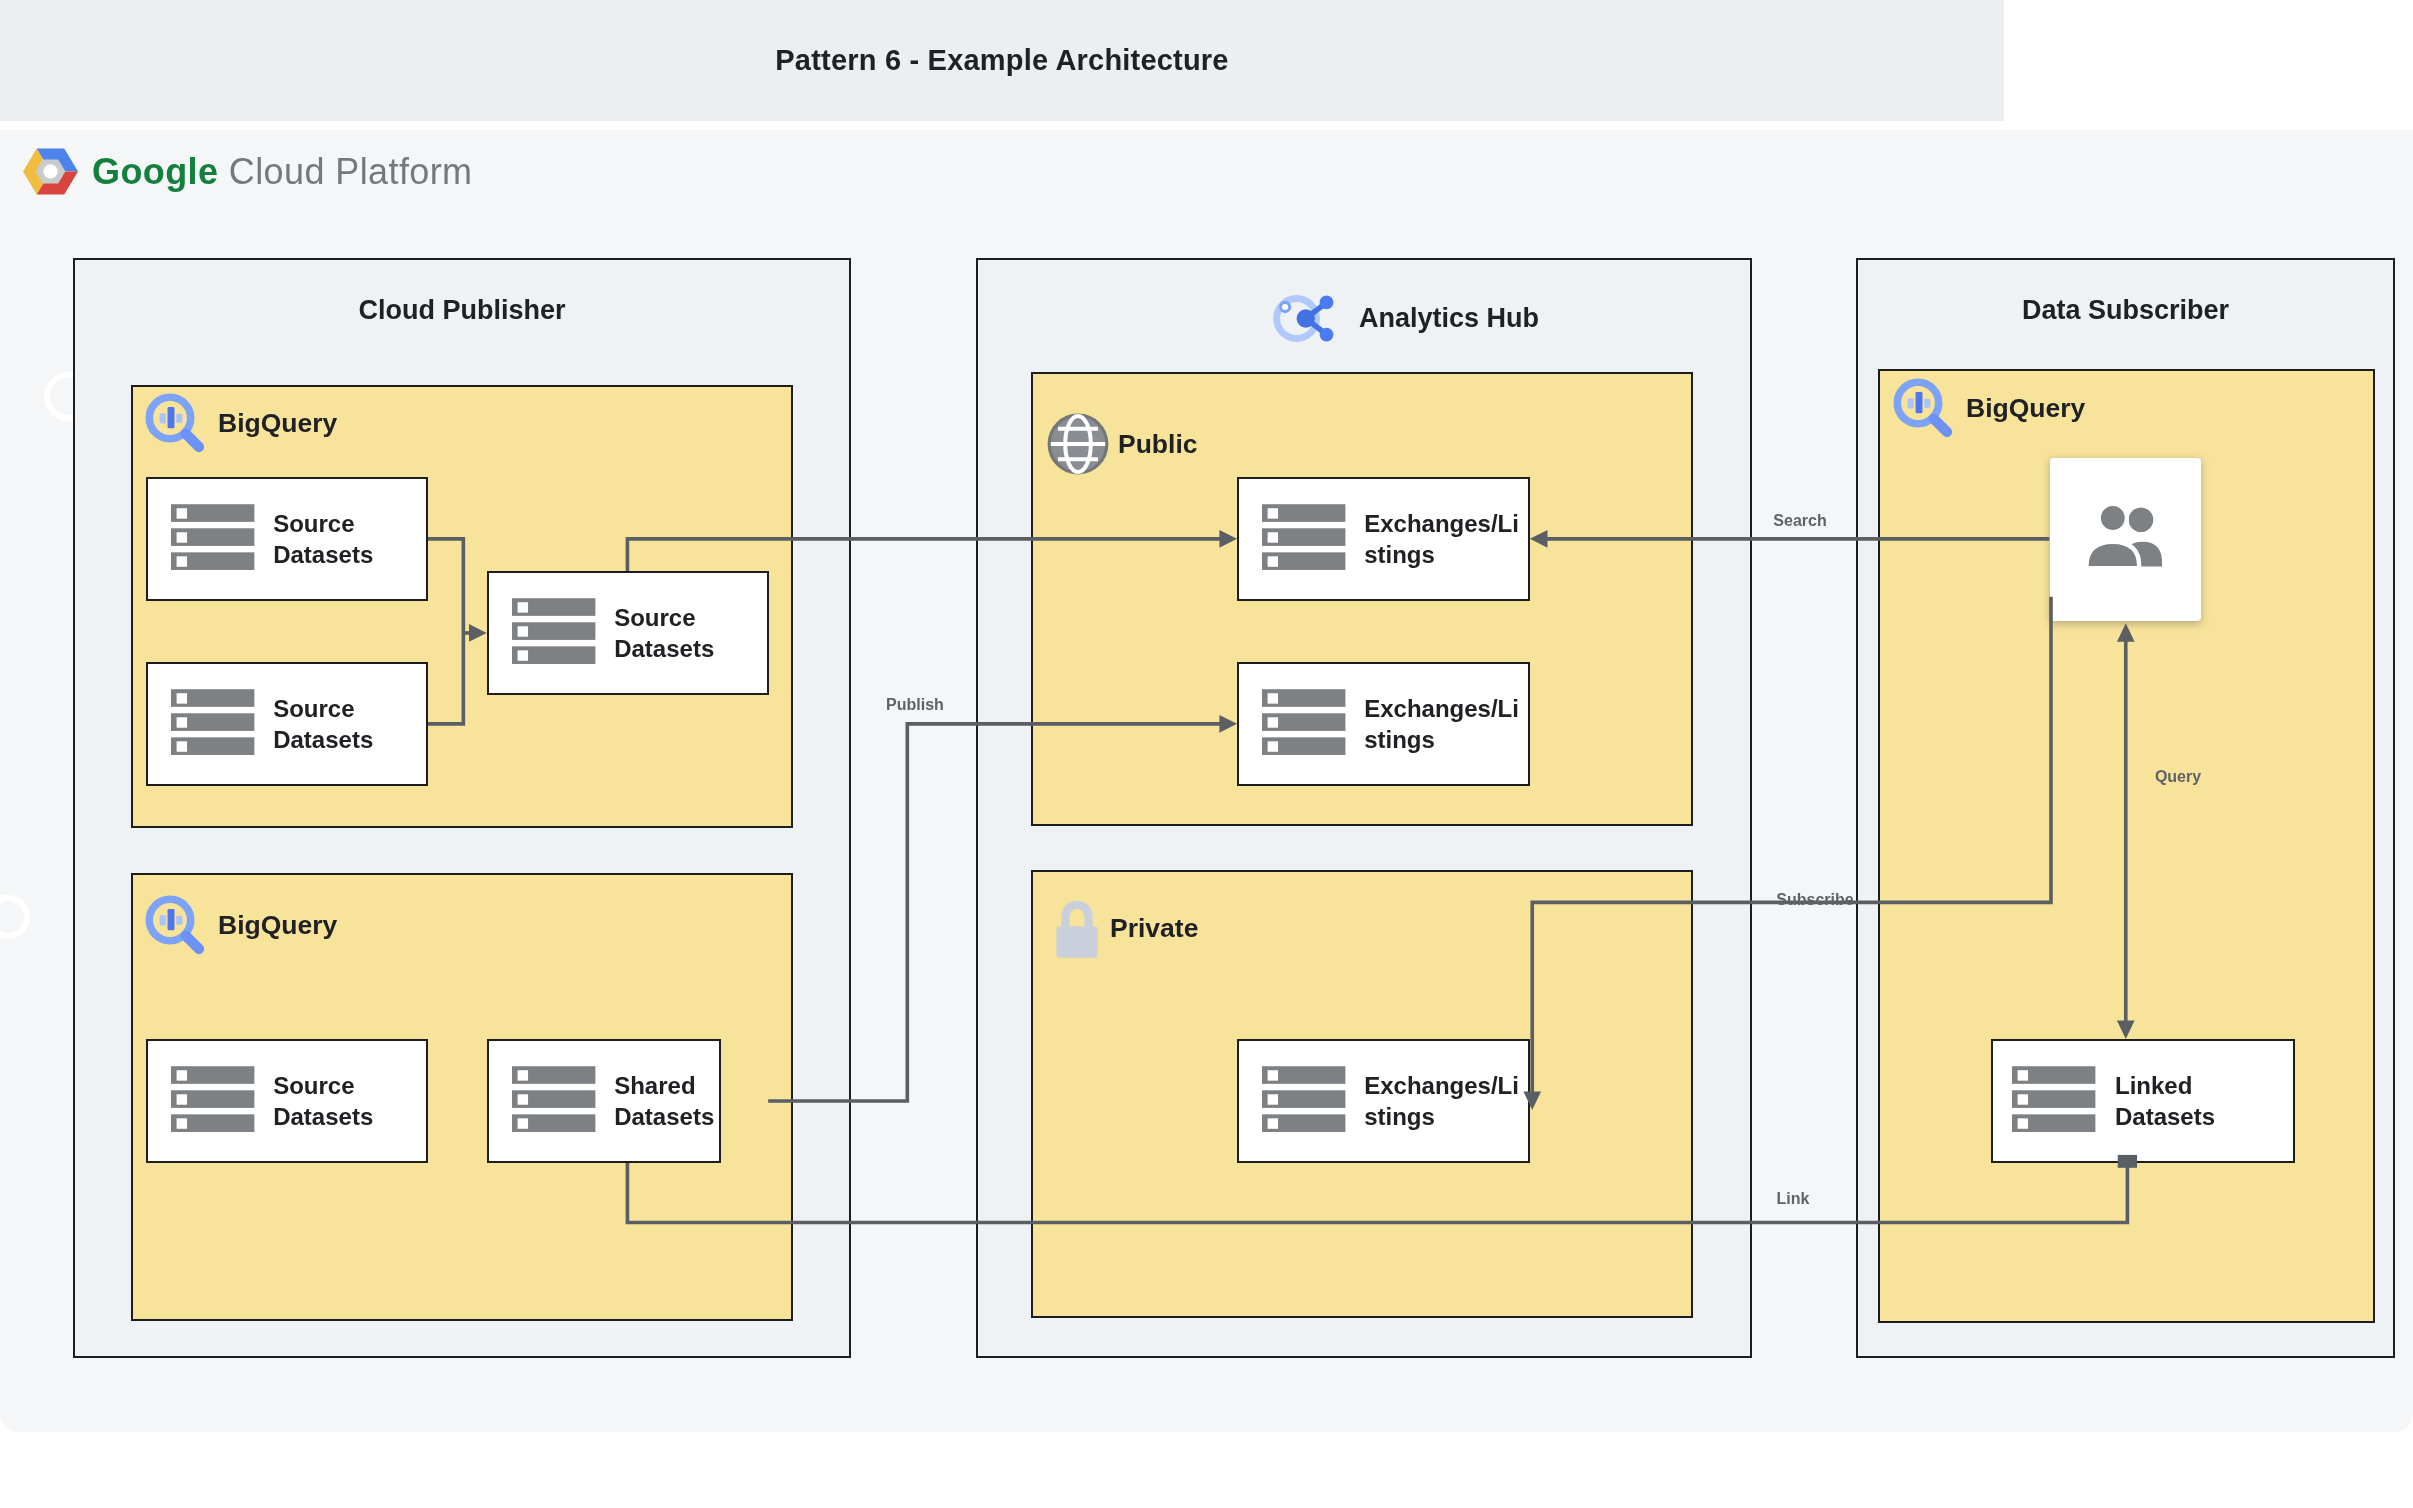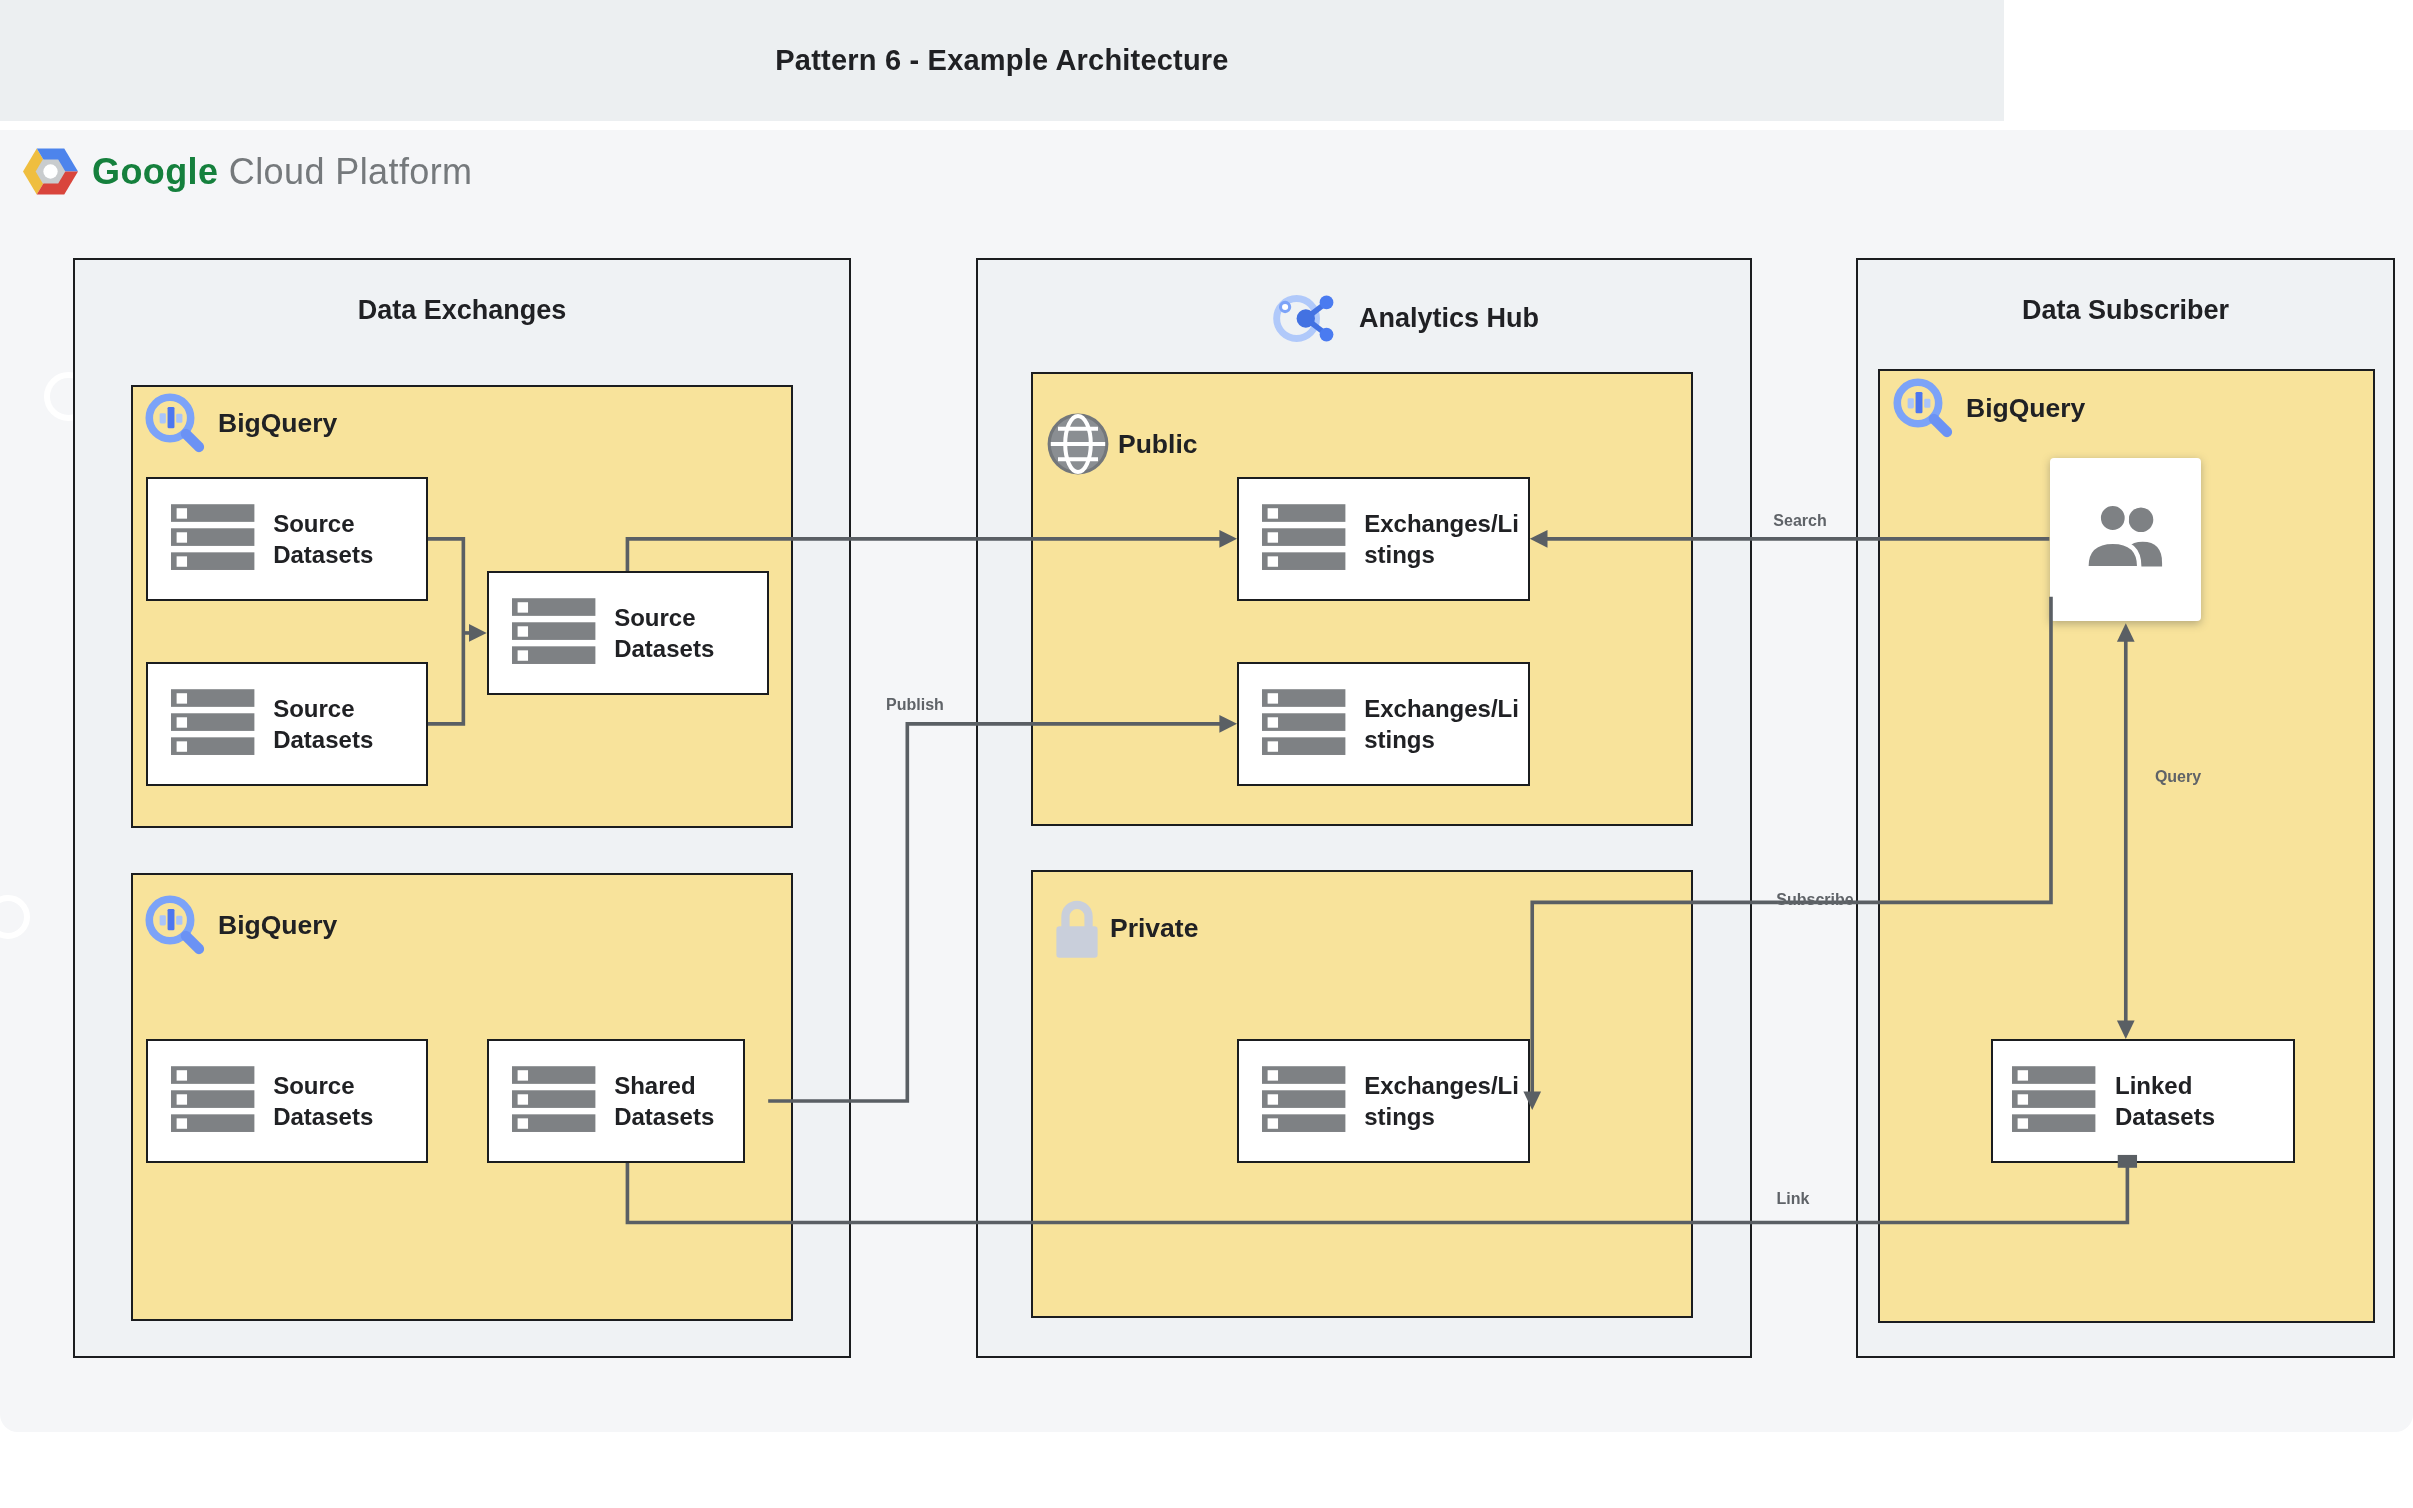--- a/index.html
+++ b/index.html
@@ -61,21 +61,21 @@
       <polygon points="25,4 75,4 100,46 50,46" fill="#4D84EC"></polygon>
       <polygon points="50,46 100,46 75,88 25,88" fill="#D9453C"></polygon>
       <polygon points="36,24 64,24 77,46 64,68 36,68 23,46" fill="#C9CCCE"></polygon>
       <circle cx="50" cy="46" r="13" fill="#ffffff"></circle>
     </svg>
   </span>
   <span class="gcp-text"><b>Google</b> <span>Cloud Platform</span></span>
 </div>
 
 <div class="abs container" style="left:73px;top:258px;width:778px;height:1100px;">
-  <div class="container-title">Data Exchanges</div>
+  <div class="container-title">Cloud Publisher</div>
 </div>
 
 <div class="abs container" style="left:976px;top:258px;width:776px;height:1100px;">
   <div class="hub-title">
     <span class="ds-icon">
       <svg width="69" height="69" viewBox="0 0 90 90">
         <circle cx="36" cy="45" r="26" fill="none" stroke="#B0C9FA" stroke-width="9"></circle>
         <line x1="48" y1="45" x2="74" y2="25" stroke="#4372E2" stroke-width="7"></line>
         <line x1="48" y1="45" x2="74" y2="65" stroke="#4372E2" stroke-width="7"></line>
         <circle cx="48" cy="45" r="12" fill="#4372E2"></circle>
@@ -225,21 +225,21 @@
       <g fill="#ffffff">
           <rect x="7" y="5" width="13" height="13"></rect>
           <rect x="7" y="35" width="13" height="13"></rect>
           <rect x="7" y="65" width="13" height="13"></rect>
         </g>
     </svg>
   </span>
   <span class="node-label">Source Datasets</span>
 </div>
 
-<div class="abs node" style="left:487px;top:1039px;width:258px;">
+<div class="abs node" style="left:487px;top:1039px;width:234px;">
   <span class="ds-icon">
     <svg width="85" height="71" viewBox="0 0 106 88">
       <g fill="#7E8184">
           <rect y="0" width="104" height="22"></rect>
           <rect y="30" width="104" height="22"></rect>
           <rect y="60" width="104" height="22"></rect>
         </g>
       <g fill="#ffffff">
           <rect x="7" y="5" width="13" height="13"></rect>
           <rect x="7" y="35" width="13" height="13"></rect>

